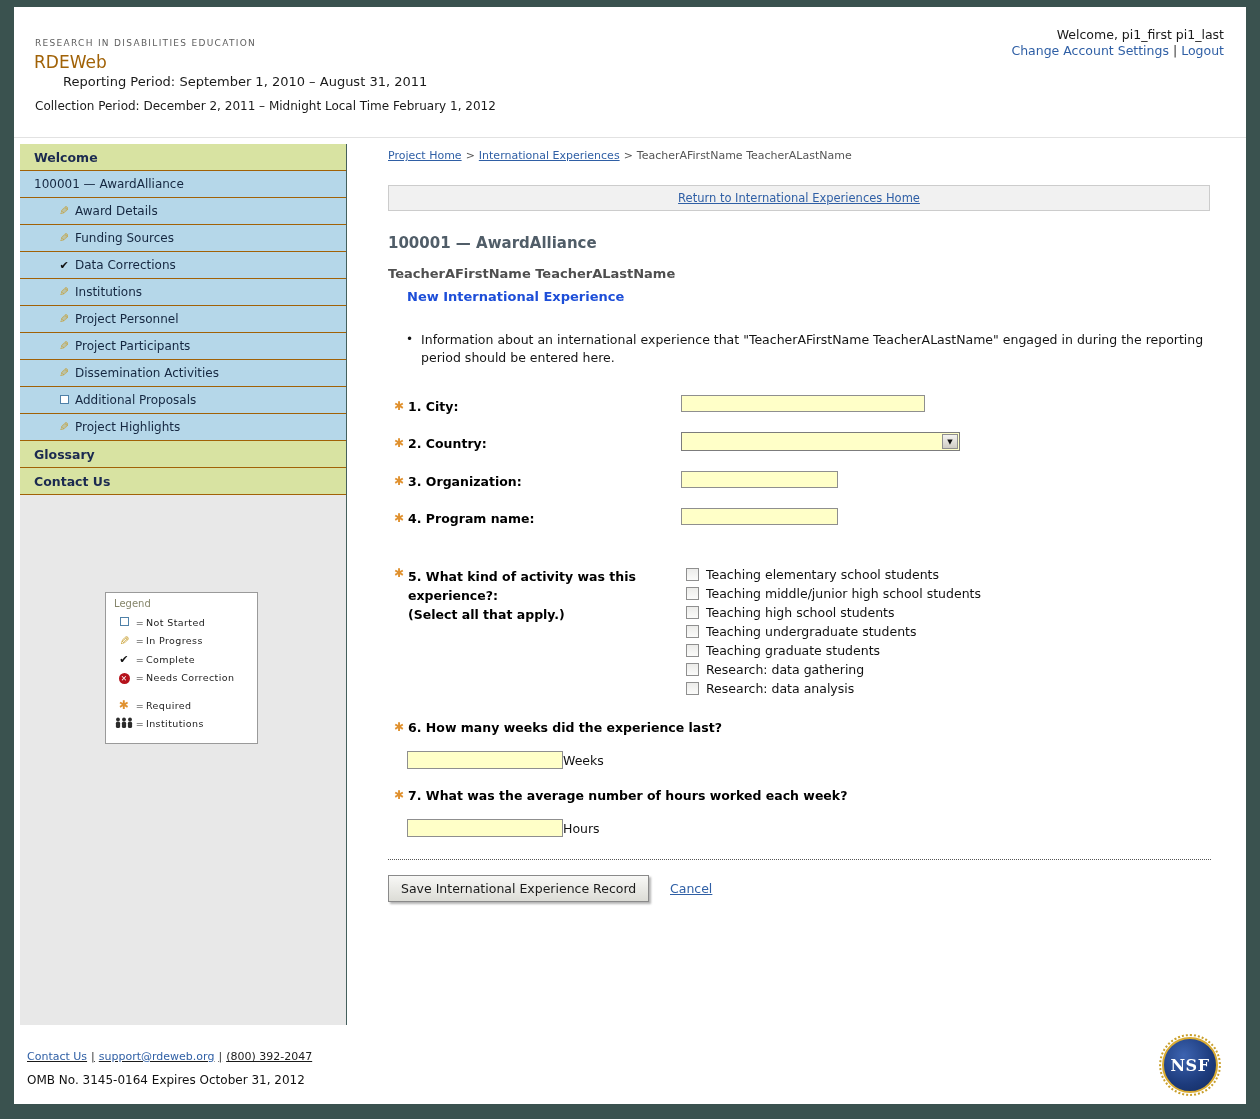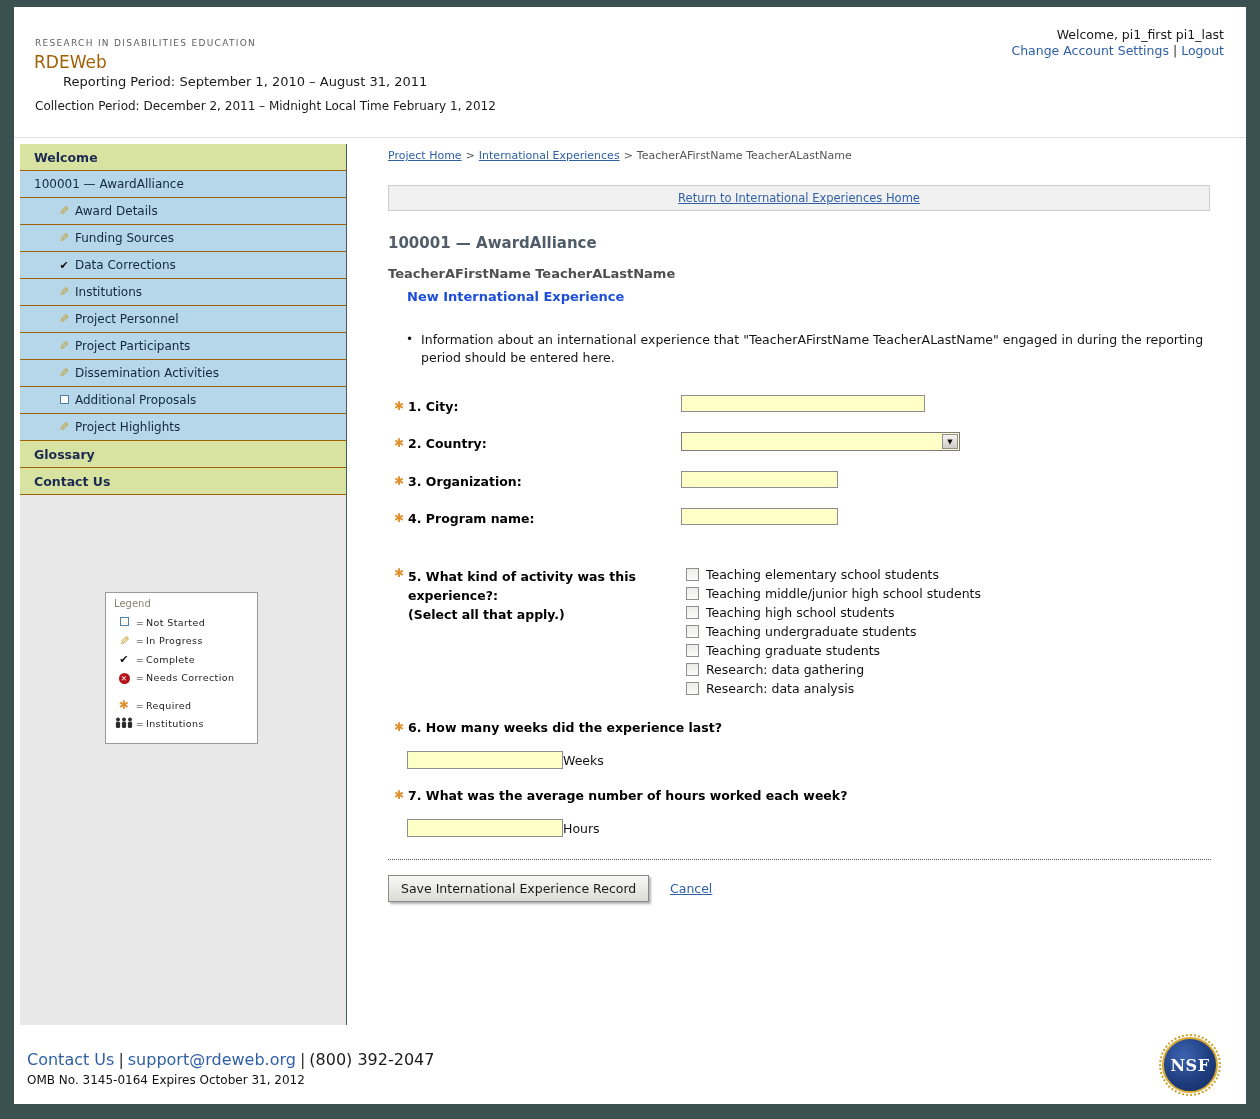--- a/index.html
+++ b/index.html
@@ -114,21 +114,21 @@
     background: linear-gradient(#f8f8f6, #dcdcd6);
     border: 1px solid #8a8a8a;
     box-shadow: 2px 2px 2px #b5b5b5;
     font-size: 12.5px; color: #1a1a1a; padding: 0 12px;
     font-family: "DejaVu Sans", "Liberation Sans", sans-serif;
     cursor: pointer;
   }
   .cancel { position: absolute; left: 656px; top: 874px; font-size: 12.5px; }
 
   
-  .f-line1 { position: absolute; left: 13px; top: 1043px; font-size: 16px; color: #1a1a1a; }
+  .f-line1 { position: absolute; left: 13px; top: 1043px; font-size: 11px; color: #1a1a1a; text-decoration: underline; }
   .f-line1 .sep { margin: 0 4px; color: #333; }
   .f-line2 { position: absolute; left: 13px; top: 1066px; font-size: 12px; color: #111; }
   .nsf-logo {
     position: absolute; left: 1148px; top: 1030px;
     width: 56px; height: 56px; border-radius: 50%;
     background: radial-gradient(circle at 38% 32%, #3c63b0 0%, #1d3b7c 60%, #122a5e 100%);
     border: 2px solid #d9ab32;
     outline: 2px dotted #caa02c; outline-offset: 1px;
     display: flex; align-items: center; justify-content: center;
   }

